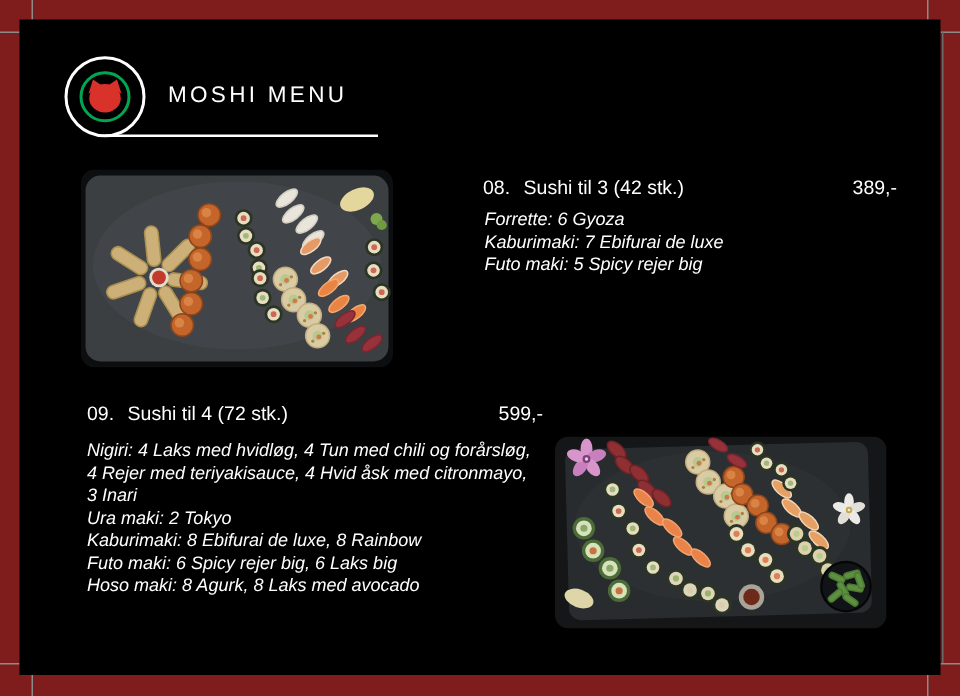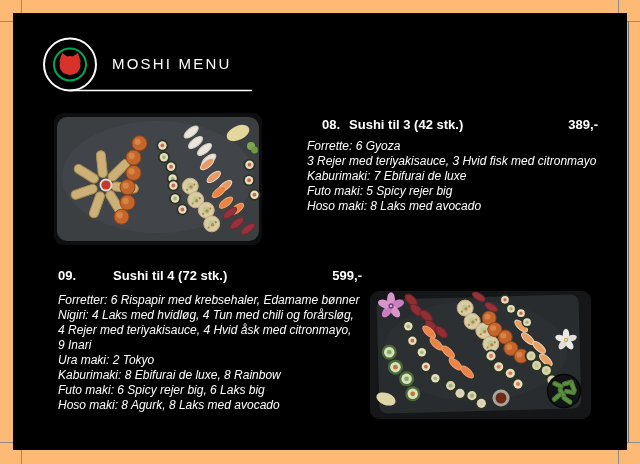--- a/index.html
+++ b/index.html
@@ -1,43 +1,43 @@
 <!DOCTYPE html>
 <html><head>
 <meta charset="utf-8">
 <style>
   html,body{margin:0;padding:0;background:#ffffff;}
-  .page{position:relative;width:640px;height:464px;background:#fdba74;overflow:hidden;
+  .page{position:relative;width:640px;height:464px;background:#7f1d1d;overflow:hidden;
         font-family:"Liberation Sans",sans-serif;}
   .card{position:absolute;left:13px;top:13px;width:614px;height:437px;background:#000000;}
   
   .mark{position:absolute;background:#8c8c8c;}
   .tl-v{left:21px;top:0;width:1px;height:13px;}
   .tl-h{left:0;top:21px;width:13px;height:1px;}
   .tr-v{left:618px;top:0;width:1px;height:13px;}
   .tr-h{left:627px;top:21px;width:13px;height:1px;}
   .bl-h{left:0;top:442px;width:13px;height:1px;}
   .bl-v{left:21px;top:450px;width:1px;height:14px;}
   .br-h{left:627px;top:442px;width:13px;height:1px;}
   .br-v{left:618px;top:450px;width:1px;height:14px;}
   .r-trim{left:628px;top:21px;width:1px;height:421px;background:#6a6a6a;}
   
   .logo-svg{position:absolute;left:28px;top:22px;width:240px;height:72px;}
   .title{position:absolute;left:99px;top:42px;color:#ffffff;font-size:15px;
          letter-spacing:2.2px;font-weight:400;white-space:nowrap;}
   
-  .item-header{display:flex;align-items:baseline;color:#ffffff;font-weight:700;
+  .item-header{display:flex;align-items:baseline;color:#ffffff;font-weight:400;
                font-size:13px;white-space:nowrap;}
   .item-header .num{margin-right:9px;}
   .item-header .price{margin-left:auto;text-align:right;}
   .desc{position:absolute;color:#ffffff;font-style:italic;font-size:12px;}
   .desc .line{line-height:15px;white-space:nowrap;}
   #hdr08{position:absolute;left:309px;top:104px;width:276px;}
-  #desc08{left:294px;top:126px;width:300px;}
-  #hdr09{position:absolute;left:45px;top:255px;width:304px;gap:28px;}
+  #desc08{left:310px;top:126px;width:300px;}
+  #hdr09{position:absolute;left:45px;top:255px;width:304px;}
   #desc09{left:45px;top:280px;width:310px;}
   
   .photo{position:absolute;display:block;}
   #photo1{left:41px;top:100px;width:208px;height:132px;}
   #photo2{left:357px;top:278px;width:221px;height:128px;}
 </style>
 </head>
 <body>
 
 <div class="page">
@@ -185,36 +185,33 @@
         </g>
       </svg>
 
     <div id="hdr08" class="item-header">
       <span class="num">08.</span>
       <span class="nm">Sushi til 3 (42 stk.)</span>
       <span class="price">389,-</span>
     </div>
     <div id="desc08" class="desc">
       <div class="line">Forrette: 6 Gyoza</div>
-      <div class="line">3 Rejer med teriyakisauce, 3 Hvid fisk med citronmayo</div>
       <div class="line">Kaburimaki: 7 Ebifurai de luxe</div>
       <div class="line">Futo maki: 5 Spicy rejer big</div>
-      <div class="line">Hoso maki: 8 Laks med avocado</div>
     </div>
 
     <div id="hdr09" class="item-header">
       <span class="num">09.</span>
       <span class="nm">Sushi til 4 (72 stk.)</span>
       <span class="price">599,-</span>
     </div>
     <div id="desc09" class="desc">
-      <div class="line">Forretter: 6 Rispapir med krebsehaler, Edamame bønner</div>
       <div class="line">Nigiri: 4 Laks med hvidløg, 4 Tun med chili og forårsløg,</div>
       <div class="line">4 Rejer med teriyakisauce, 4 Hvid åsk med citronmayo,</div>
-      <div class="line">9 Inari</div>
+      <div class="line">3 Inari</div>
       <div class="line">Ura maki: 2 Tokyo</div>
       <div class="line">Kaburimaki: 8 Ebifurai de luxe, 8 Rainbow</div>
       <div class="line">Futo maki: 6 Spicy rejer big, 6 Laks big</div>
       <div class="line">Hoso maki: 8 Agurk, 8 Laks med avocado</div>
     </div>
 
     <svg id="photo2" class="photo" viewBox="0 0 221 128">
         <rect x="0" y="0" width="221" height="128" rx="9" fill="#141617"></rect>
         <g>
           <rect x="8" y="6" width="202" height="114" rx="8" fill="#282c2e" transform="rotate(-1.5 110 64)"></rect>

